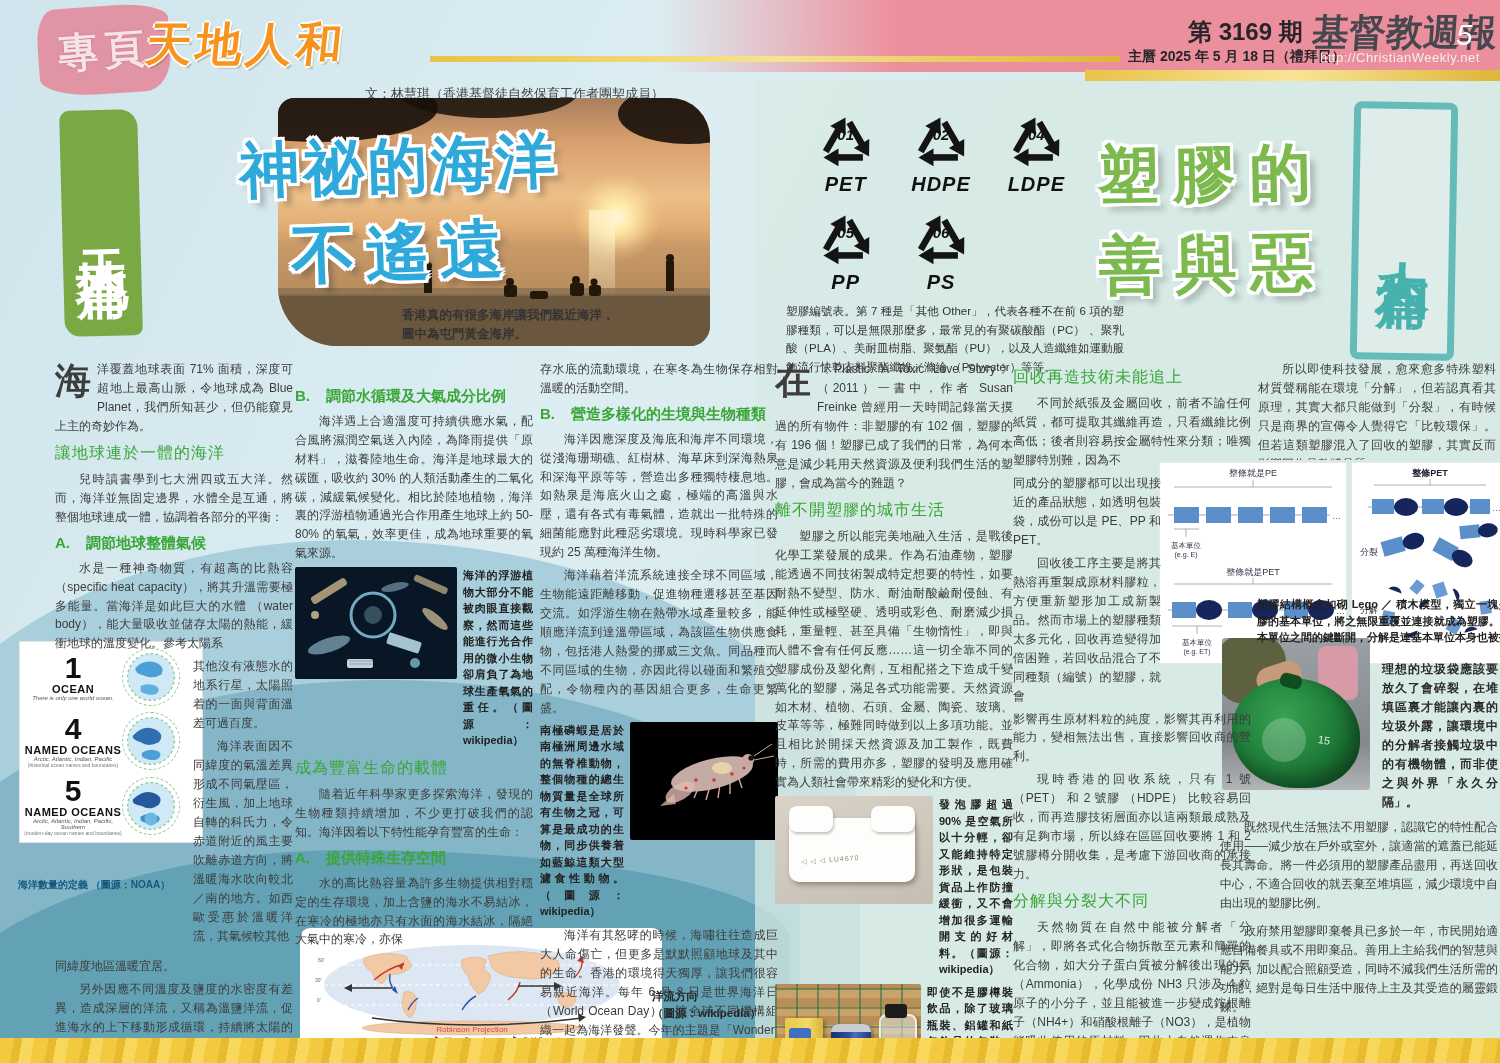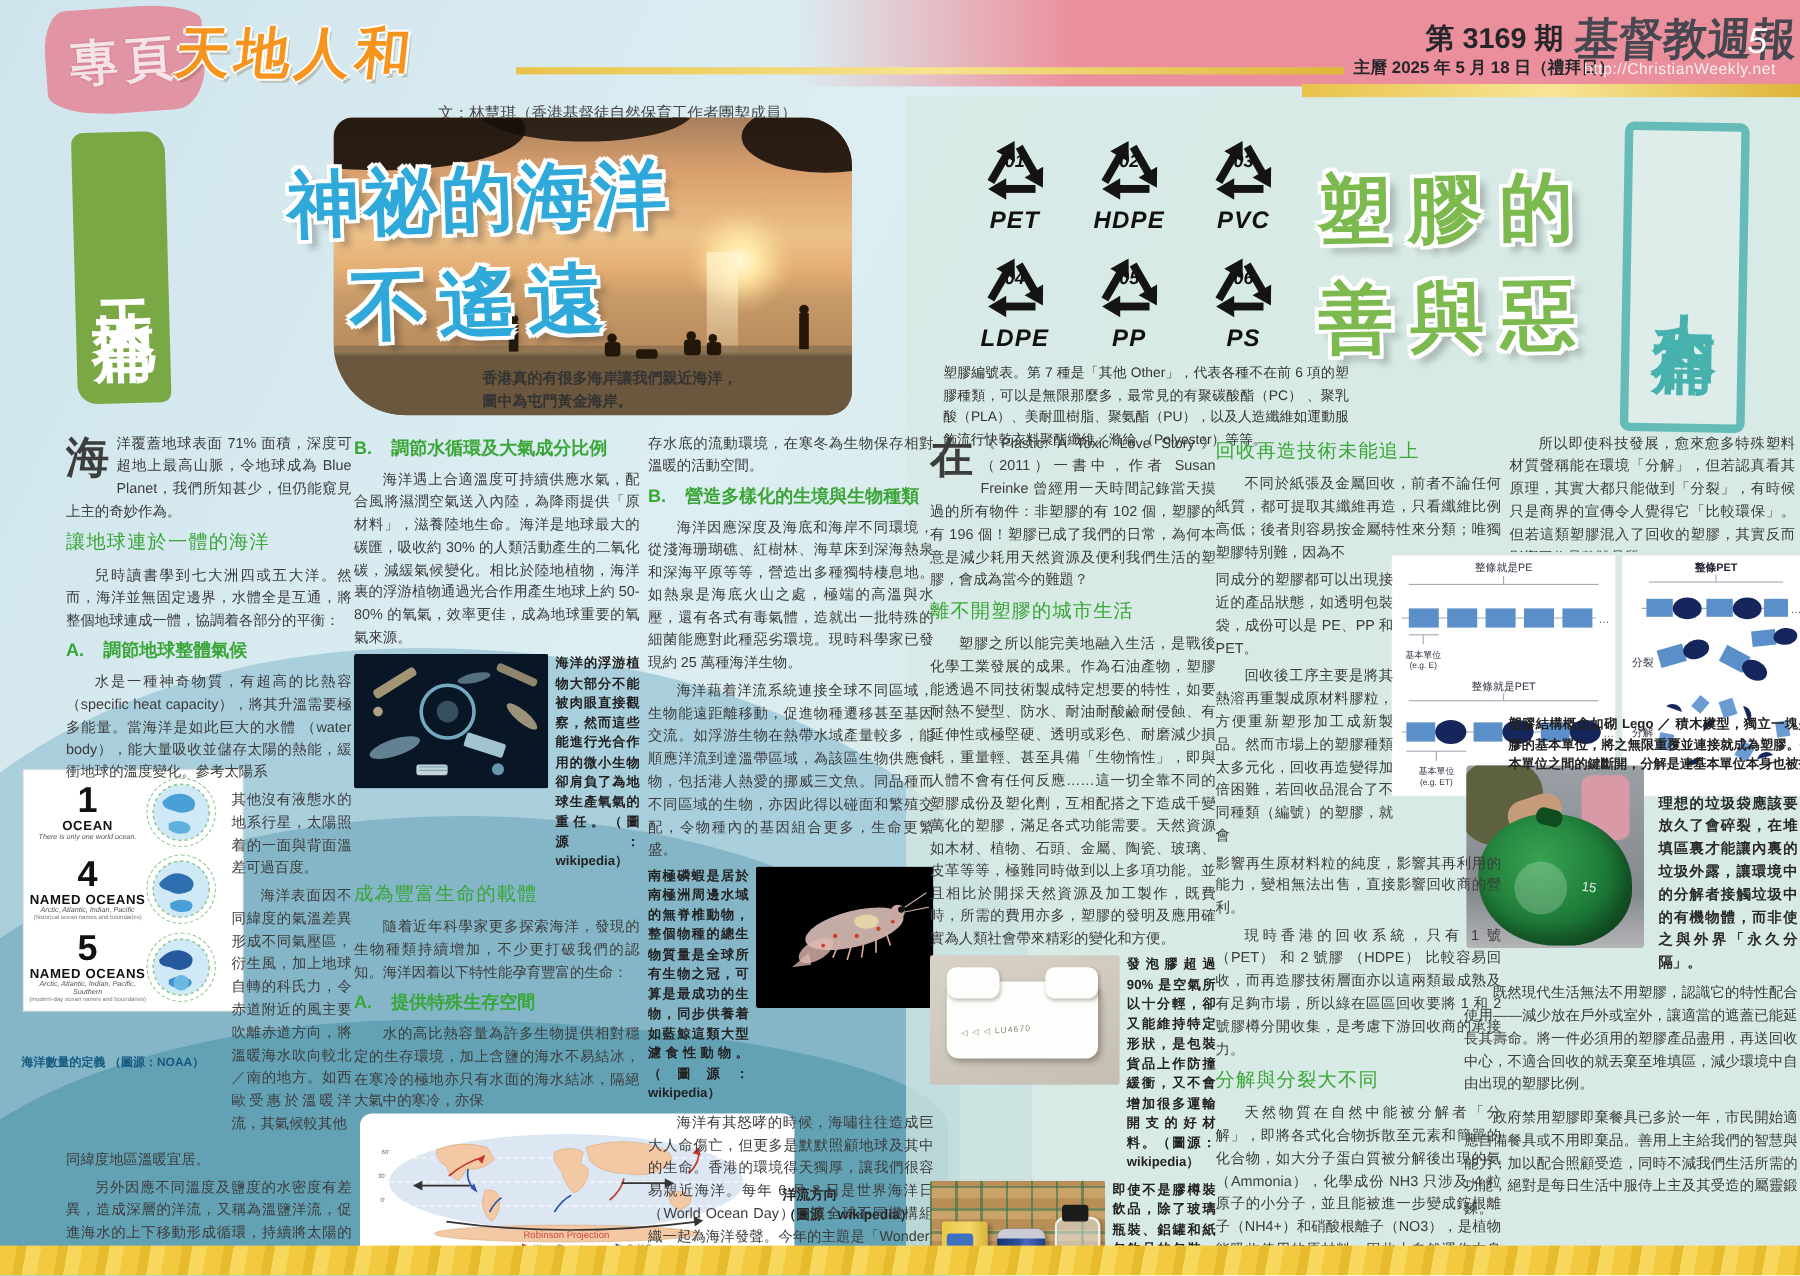--- a/index.html
+++ b/index.html
@@ -217,39 +217,20 @@
               </g>
               <g transform="rotate(-120 0 2)">
                 <rect x="-10" y="13" width="28" height="7"></rect>
                 <polygon points="-24,16.5 -8,7 -8,26"></polygon>
               </g>
               <g transform="rotate(120 0 2)">
                 <rect x="-10" y="13" width="28" height="7"></rect>
                 <polygon points="-24,16.5 -8,7 -8,26"></polygon>
               </g>
             </g>
-          </svg><span class="rc-num">03</span></div>
-      <div class="rc-label">PVC</div>
-    </div>
-    <div class="rc-cell">
-      <div class="rc-sym"><svg viewBox="-39 -34 78 66" width="78" height="62">
-            <g fill="#141414">
-              <g>
-                <rect x="-10" y="13" width="28" height="7"></rect>
-                <polygon points="-24,16.5 -8,7 -8,26"></polygon>
-              </g>
-              <g transform="rotate(-120 0 2)">
-                <rect x="-10" y="13" width="28" height="7"></rect>
-                <polygon points="-24,16.5 -8,7 -8,26"></polygon>
-              </g>
-              <g transform="rotate(120 0 2)">
-                <rect x="-10" y="13" width="28" height="7"></rect>
-                <polygon points="-24,16.5 -8,7 -8,26"></polygon>
-              </g>
-            </g>
           </svg><span class="rc-num">04</span></div>
       <div class="rc-label">LDPE</div>
     </div>
     <div class="rc-cell">
       <div class="rc-sym"><svg viewBox="-39 -34 78 66" width="78" height="62">
             <g fill="#141414">
               <g>
                 <rect x="-10" y="13" width="28" height="7"></rect>
                 <polygon points="-24,16.5 -8,7 -8,26"></polygon>
               </g>
@@ -345,21 +326,21 @@
             <path d="M6 15 q8 -8 16 -5 q8 3 4 9 q-7 5 -13 1 q-8 -1 -7 -5Z" fill="#25589c"></path>
             <path d="M12 28 q7 -4 14 0 q2 3 -2 5 q-7 2 -12 -2Z" fill="#3f8fc9"></path>
             <circle cx="20" cy="30" r="5" fill="#6db8e2"></circle>
             <circle cx="20" cy="20" r="18" fill="none" stroke="#8cc98c" stroke-dasharray="2,2"></circle>
           </svg>
         </div>
     </div>
   </div>
   <div class="abs noaa-cap">海洋數量的定義 （圖源：NOAA）</div>
 
-  <div class="col" style="left:295px;">
+  <div class="col" style="left:295px;margin-top:22px;">
     <p class="sub"><span class="lt">B.</span><span>調節水循環及大氣成分比例</span></p>
     <p class="ind">海洋遇上合適溫度可持續供應水氣，配合風將濕潤空氣送入內陸，為降雨提供「原材料」，滋養陸地生命。海洋是地球最大的碳匯，吸收約 30% 的人類活動產生的二氧化碳，減緩氣候變化。相比於陸地植物，海洋裏的浮游植物通過光合作用產生地球上約 50-80% 的氧氣，效率更佳，成為地球重要的氧氣來源。</p>
     <div class="figrow">
       <div class="ph" style="width:162px;height:112px;">
         <svg width="162" height="112" viewBox="0 0 162 112">
             <rect width="162" height="112" fill="#081626"></rect>
             <circle cx="78" cy="48" r="22" fill="none" stroke="#8fd0e6" stroke-width="3" opacity=".8"></circle>
             <circle cx="78" cy="48" r="9" fill="#35505e"></circle>
             <rect x="92" y="70" width="34" height="12" rx="2" fill="#bfe2f0" opacity=".85" transform="rotate(18 109 76)"></rect>
             <rect x="14" y="20" width="40" height="8" rx="3" fill="#c9b48a" opacity=".8" transform="rotate(-32 34 24)"></rect>

